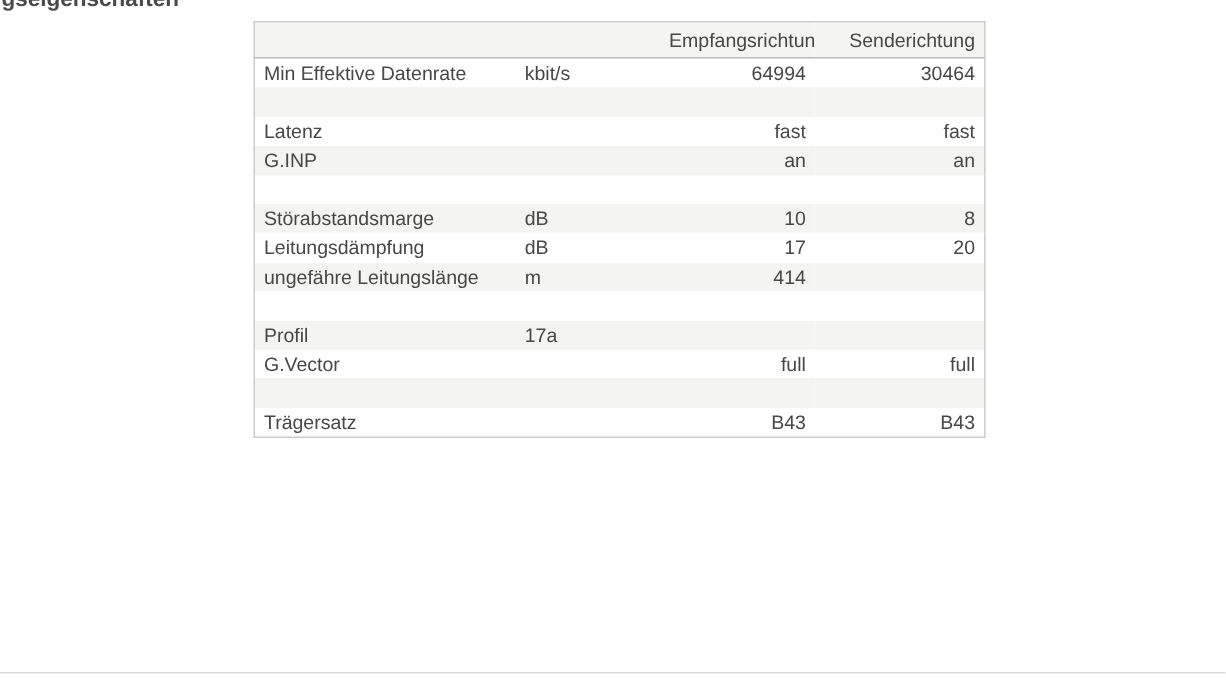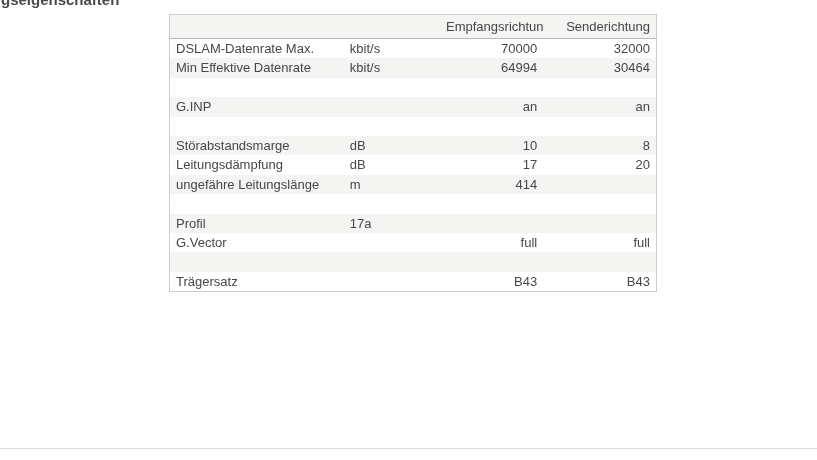--- a/index.html
+++ b/index.html
@@ -99,36 +99,36 @@
   <thead>
     <tr>
       <th class="col-label"></th>
       <th class="col-unit"></th>
       <th class="col-rx">Empfangsrichtung</th>
       <th class="col-tx">Senderichtung</th>
     </tr>
   </thead>
   <tbody>
       <tr>
-        <td class="col-label">DSLAM-Datenrate Max.</td>
-        <td class="col-unit">kbit/s</td>
-        <td class="col-rx">70000</td>
-        <td class="col-tx">32000</td>
-      </tr>
-      <tr>
         <td class="col-label">Min Effektive Datenrate</td>
         <td class="col-unit">kbit/s</td>
         <td class="col-rx">64994</td>
         <td class="col-tx">30464</td>
       </tr>
       <tr>
         <td class="col-label"></td>
         <td class="col-unit"></td>
         <td class="col-rx"></td>
         <td class="col-tx"></td>
+      </tr>
+      <tr>
+        <td class="col-label">Latenz</td>
+        <td class="col-unit"></td>
+        <td class="col-rx">fast</td>
+        <td class="col-tx">fast</td>
       </tr>
       <tr>
         <td class="col-label">G.INP</td>
         <td class="col-unit"></td>
         <td class="col-rx">an</td>
         <td class="col-tx">an</td>
       </tr>
       <tr>
         <td class="col-label"></td>
         <td class="col-unit"></td>

